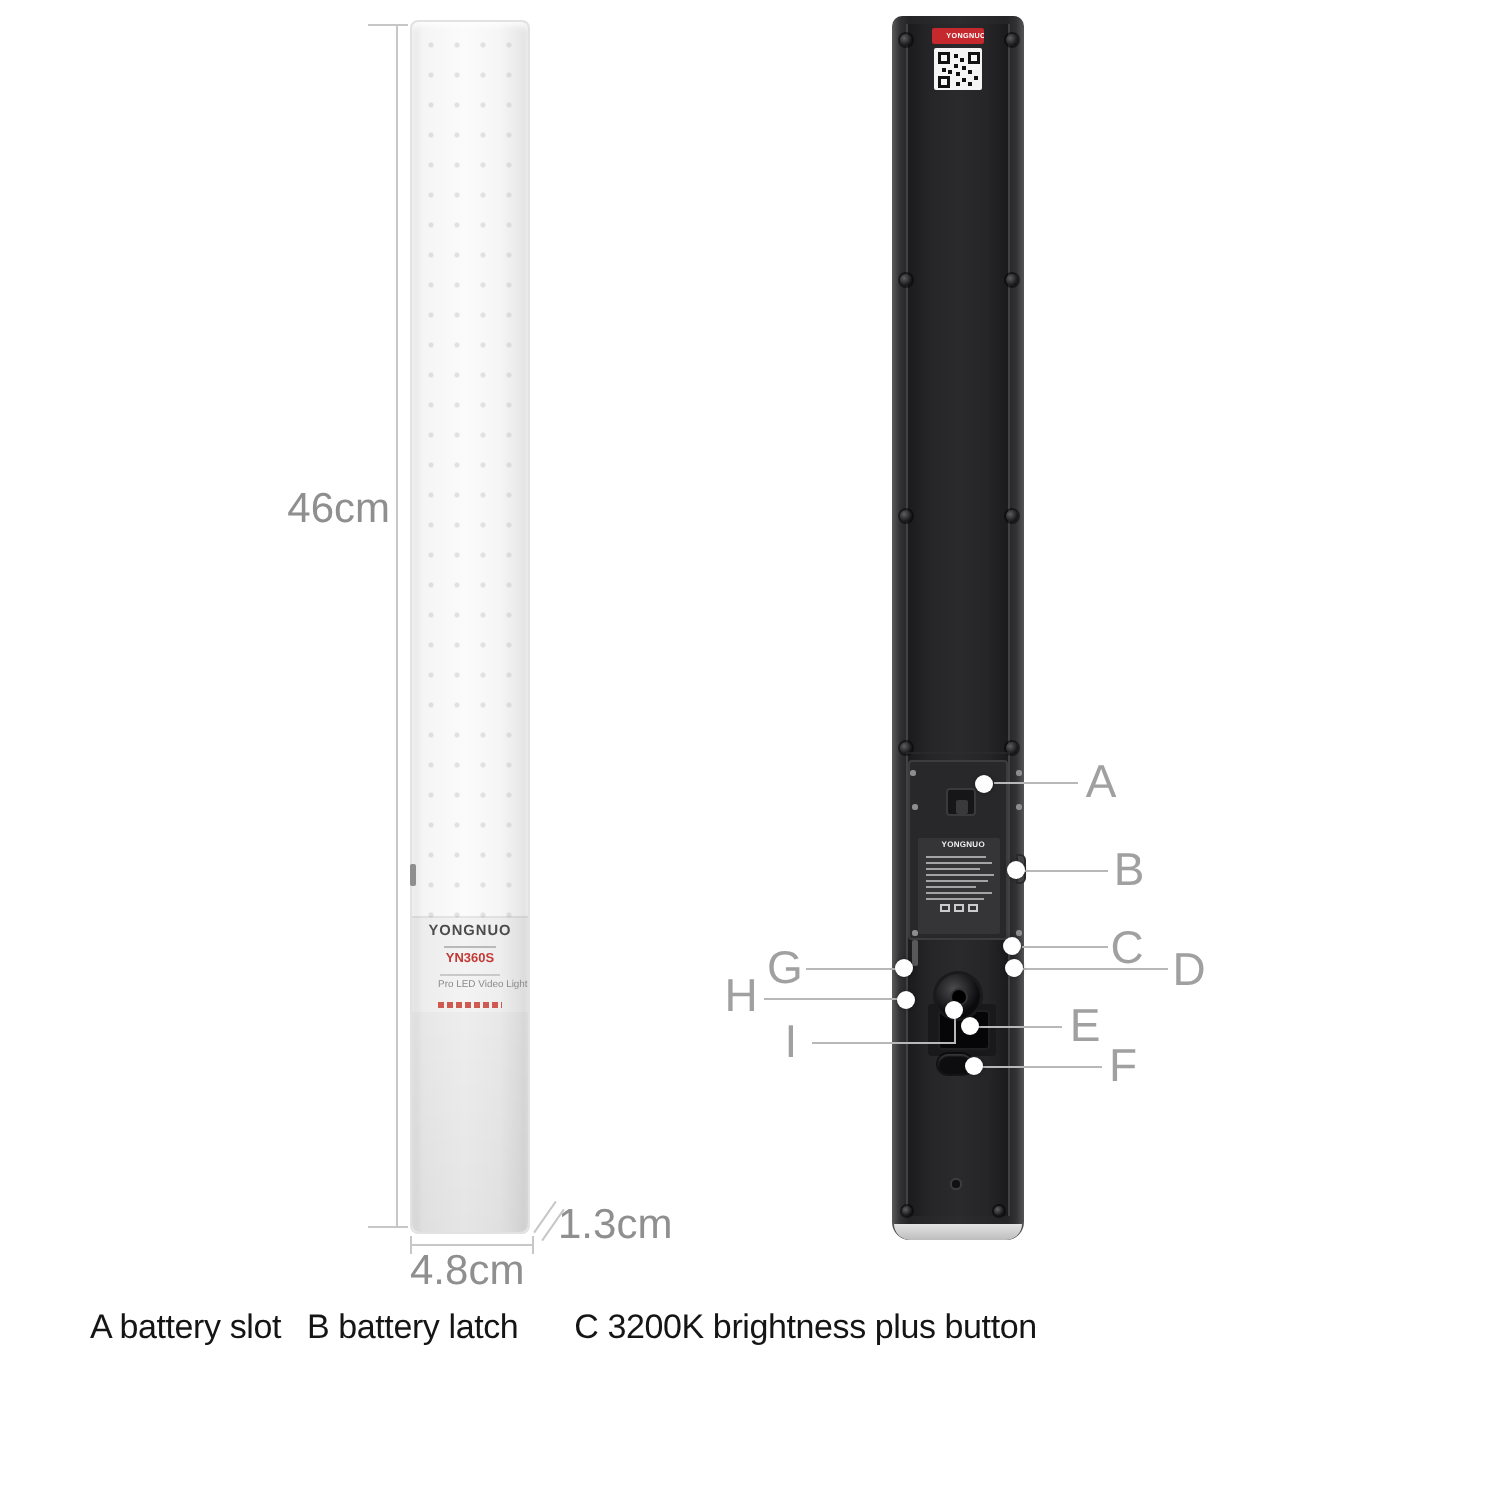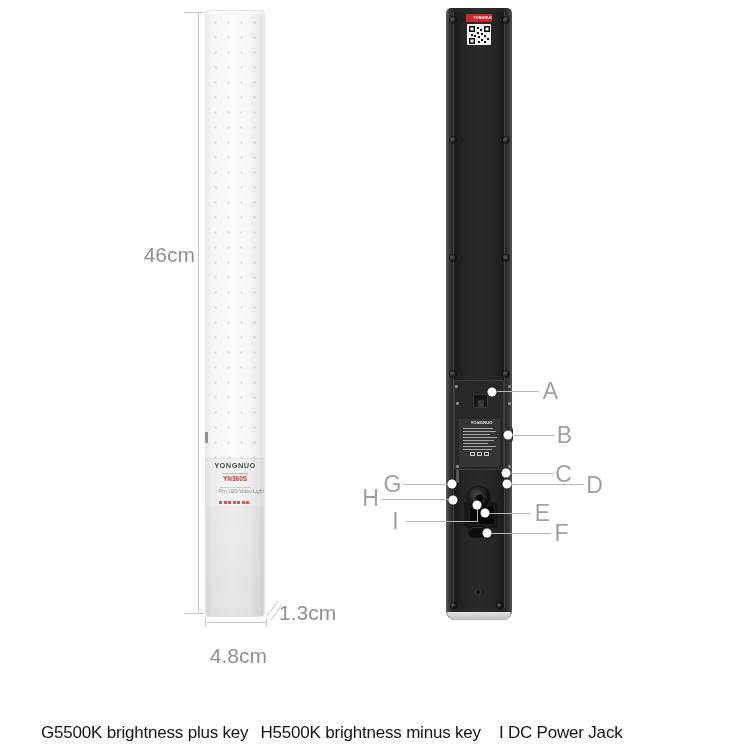--- a/index.html
+++ b/index.html
@@ -125,21 +125,21 @@
   </div>
 
   <div class="abs dim" style="left:198px; top:12px; width:1px; height:601px;"></div>
   <div class="abs dim" style="left:184px; top:12px; width:20px; height:1px;"></div>
   <div class="abs dim" style="left:184px; top:613px; width:20px; height:1px;"></div>
   <div class="dim-text" style="left:140px; top:243px; width:55px; text-align:right;">46cm</div>
 
   <div class="abs dim" style="left:205px; top:622px; width:62px; height:1px;"></div>
   <div class="abs dim" style="left:205px; top:618px; width:1px; height:9px;"></div>
   <div class="abs dim" style="left:266px; top:618px; width:1px; height:9px;"></div>
-  <div class="dim-text" style="left:205px; top:644px; width:62px; text-align:right;">4.8cm</div>
+  <div class="dim-text" style="left:205px; top:624px; width:62px; text-align:left;">4.8cm</div>
 
   <div class="abs dim" style="left:263px; top:608px; width:19px; height:1px; transform:rotate(-55deg);"></div>
   <div class="abs dim" style="left:267px; top:612px; width:19px; height:1px; transform:rotate(-55deg);"></div>
   <div class="dim-text" style="left:279px; top:601px;">1.3cm</div>
 
   <div class="stick-back">
     <div class="back-panel"></div>
 
     <div class="back-top-label">
       <span>YONGNUO</span>
@@ -248,17 +248,17 @@
   <div class="callout-letter" style="left:551px; top:391px;">A</div>
   <div class="callout-letter" style="left:565px; top:435px;">B</div>
   <div class="callout-letter" style="left:564px; top:474px;">C</div>
   <div class="callout-letter" style="left:595px; top:485px;">D</div>
   <div class="callout-letter" style="left:543px; top:513px;">E</div>
   <div class="callout-letter" style="left:562px; top:533px;">F</div>
   <div class="callout-letter" style="left:393px; top:484px;">G</div>
   <div class="callout-letter" style="left:371px; top:498px;">H</div>
   <div class="callout-letter" style="left:396px; top:521px;">I</div>
 
-  <div class="legend-row" style="left:41px; top:723px;">
-    <span>G5500K brightness plus key</span><span style="width:12px;"></span><span>H5500K brightness minus key</span><span style="width:18px;"></span><span>I DC Power Jack</span>
+  <div class="legend-row" style="left:45px; top:654px;">
+    <span>A battery slot</span><span style="width:13px;"></span><span>B battery latch</span><span style="width:28px;"></span><span>C 3200K brightness plus button</span>
   </div>
 
 </div>
 
 </body></html>

